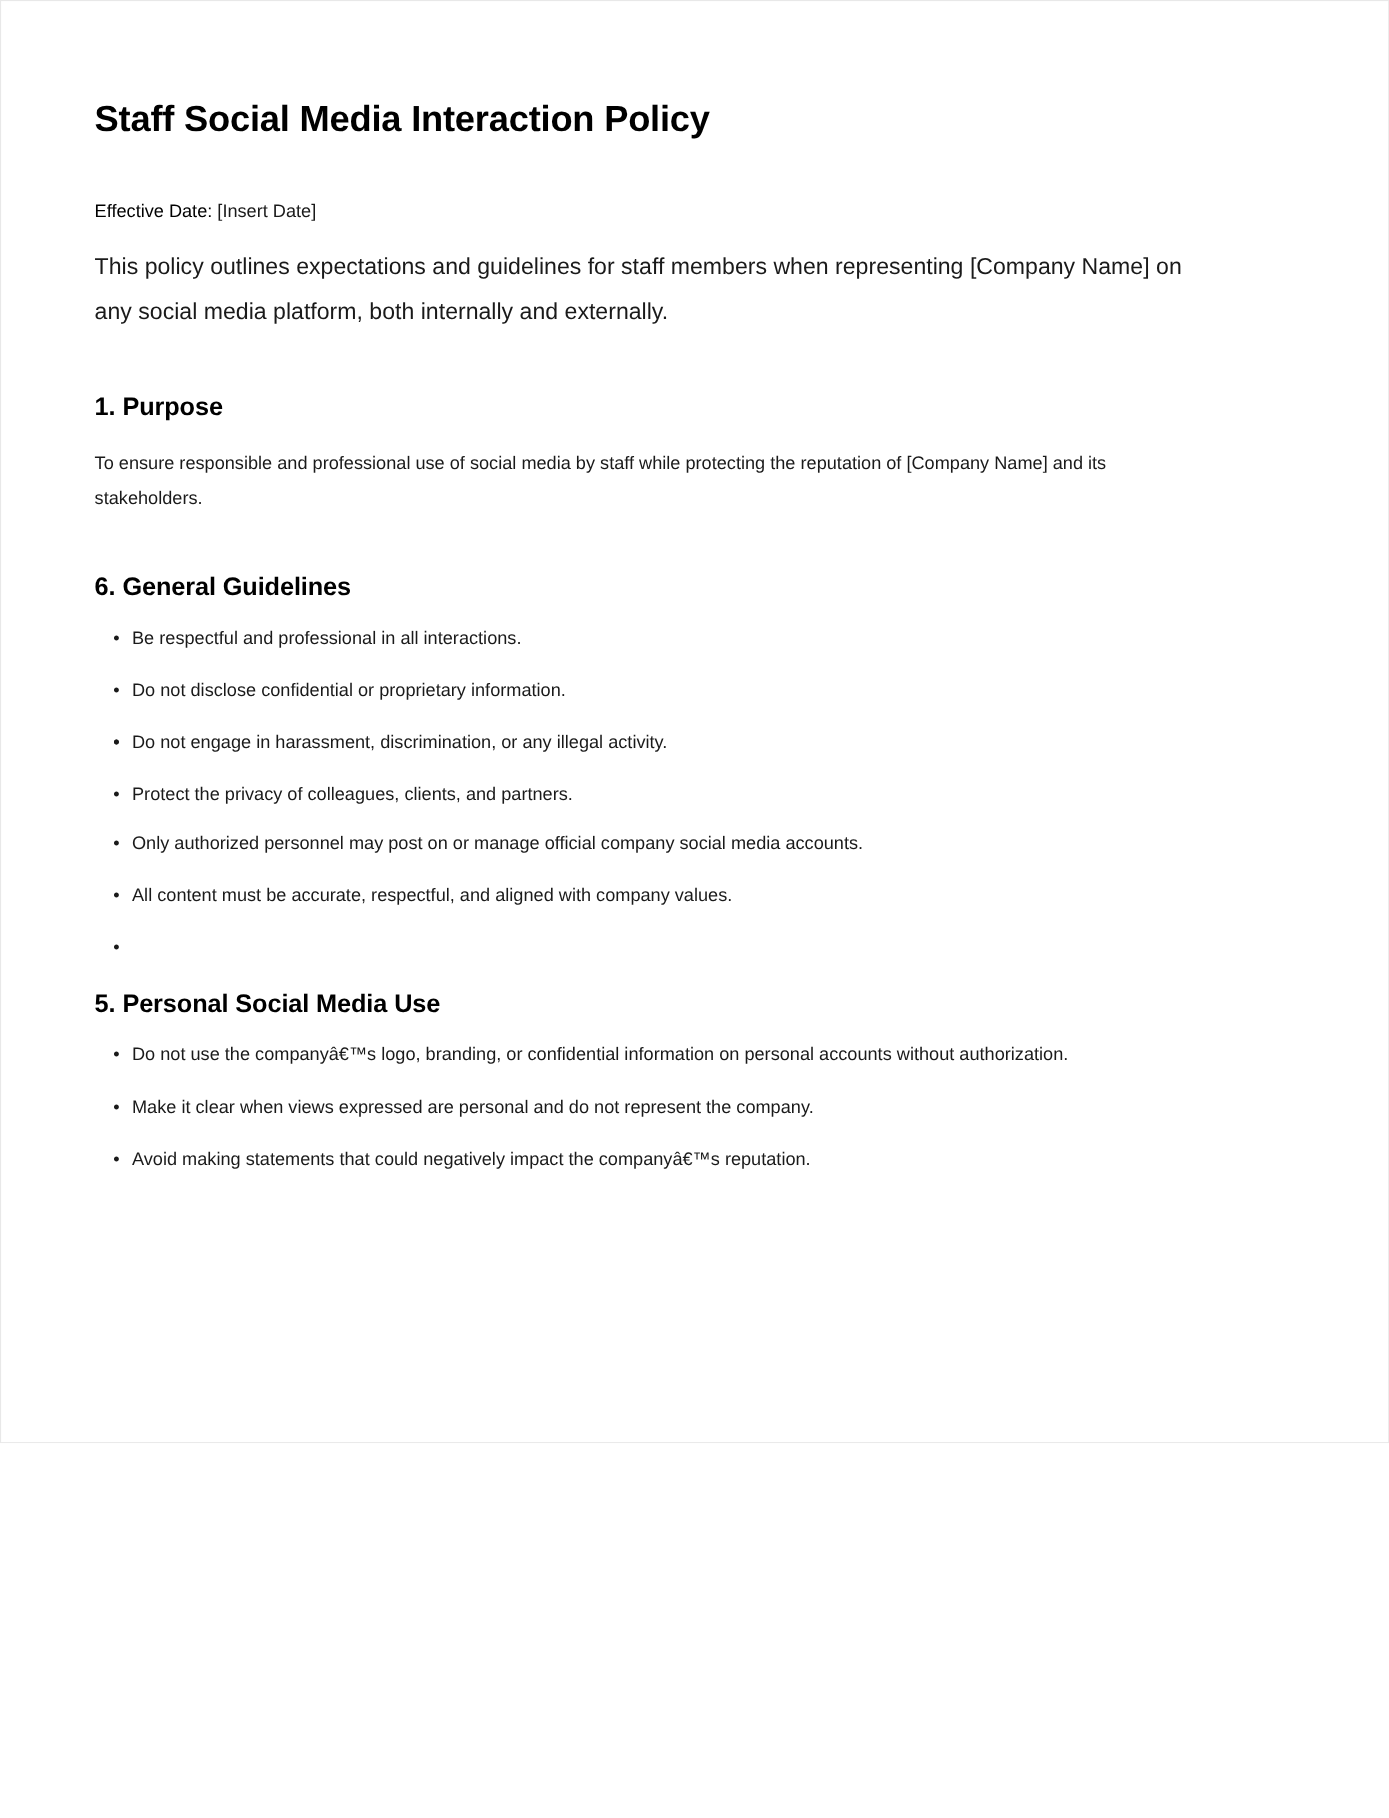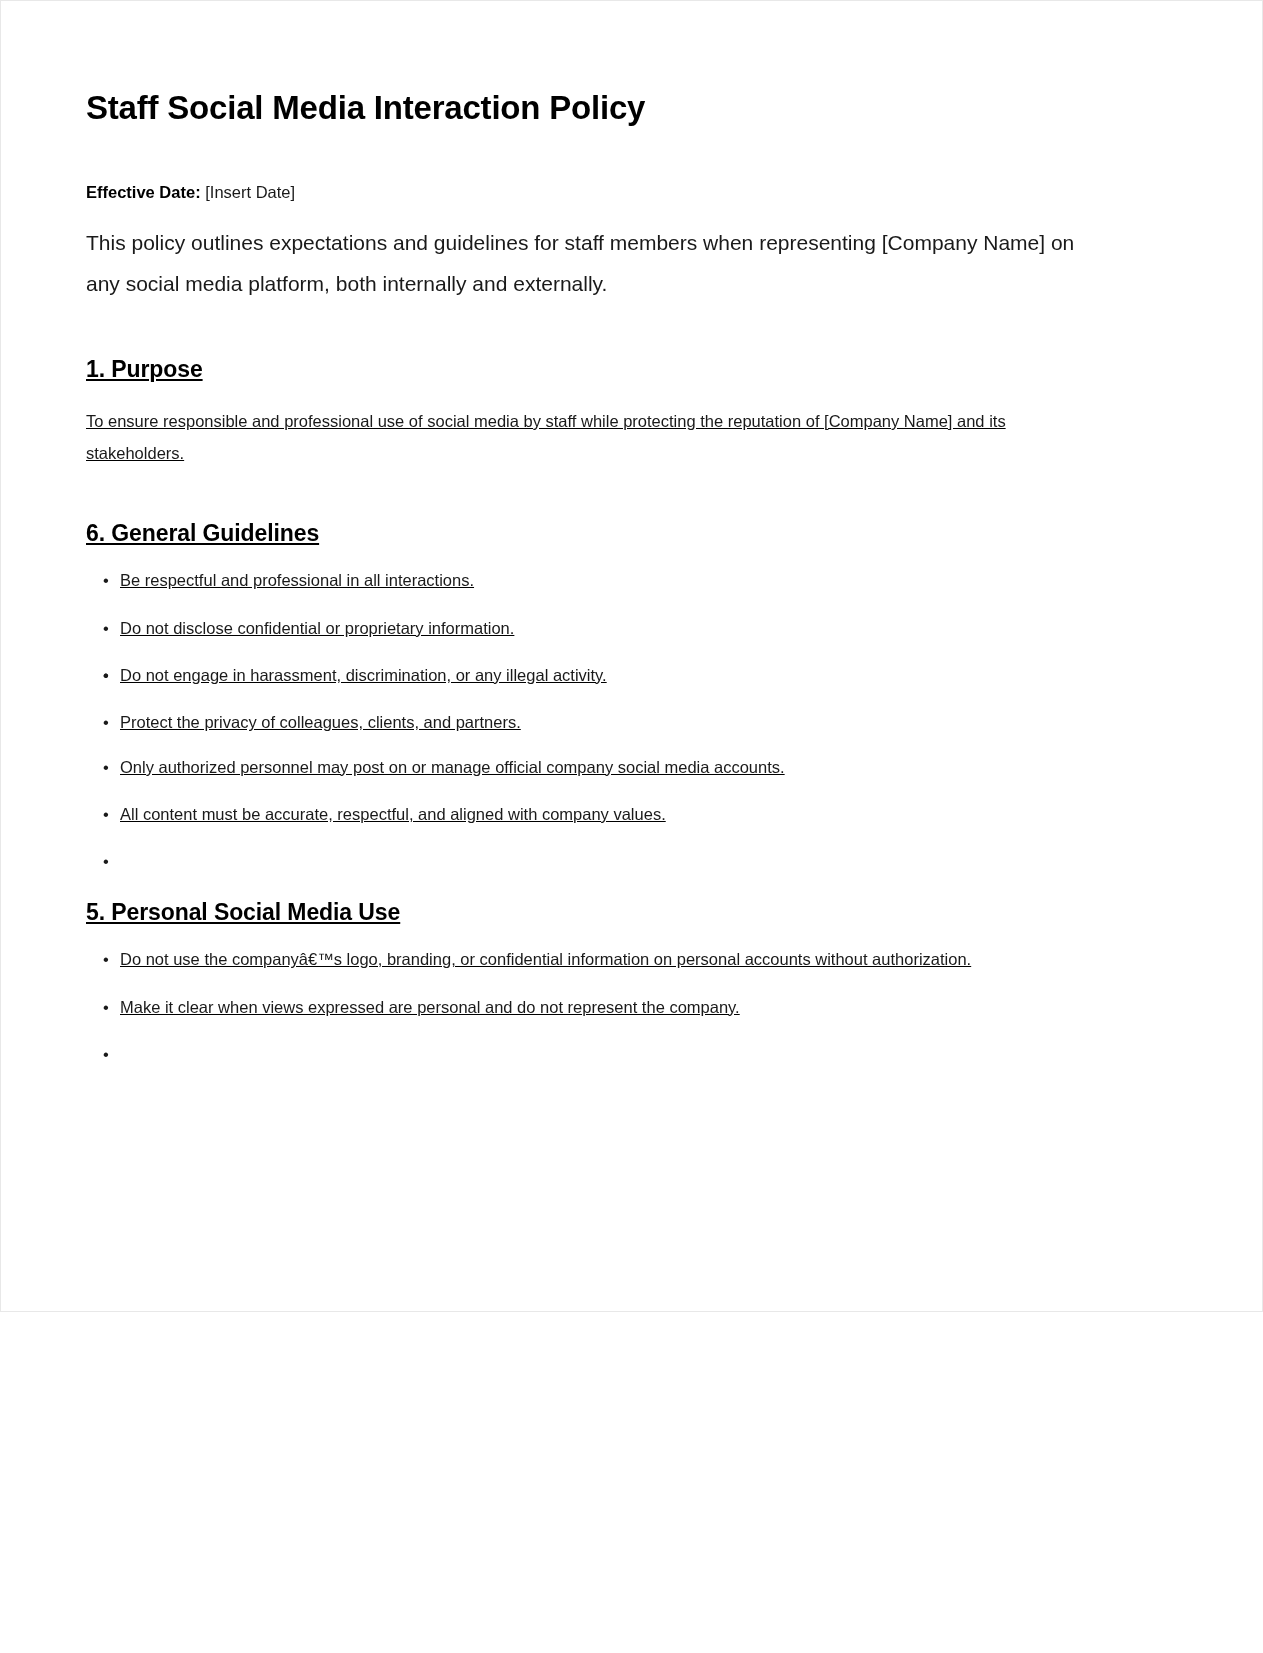--- a/index.html
+++ b/index.html
@@ -44,21 +44,21 @@
 
   p.meta-line {
     font-size: 16.5px;
     color: #1a1a1a;
     line-height: 1.75;
     margin: 0;
     padding-top: 50px;
   }
 
   p.meta-line .label {
-    font-weight: bold;
+    font-weight: normal;
     color: #000000;
   }
 
   p.intro {
     font-size: 21px;
     color: #1a1a1a;
     line-height: 1.95;
     margin: 0;
     padding-top: 16px;
   }
@@ -105,21 +105,20 @@
     position: absolute;
     left: 17px;
     top: 0;
     font-size: 16.5px;
     line-height: 1.6;
     color: #1a1a1a;
   }
 
   .section-block {
     display: block;
-    text-decoration: underline;
   }
 </style>
 </head>
 <body>
 
 <div class="page">
   <div class="doc">
 
     <h1 class="doc-title">Staff Social Media Interaction Policy</h1>
 
@@ -182,18 +181,19 @@
         <li>
           <span class="bullet-dot">•</span>
           <span>Do not use the companyâ€™s logo, branding, or confidential information on personal accounts without authorization.</span>
         </li>
         <li>
           <span class="bullet-dot">•</span>
           <span>Make it clear when views expressed are personal and do not represent the company.</span>
         </li>
         <li>
           <span class="bullet-dot">•</span>
+          <span>Avoid making statements that could negatively impact the companyâ€™s reputation.</span>
         </li>
       </ul>
     </div>
 
   </div>
 </div>
 
 </body></html>

